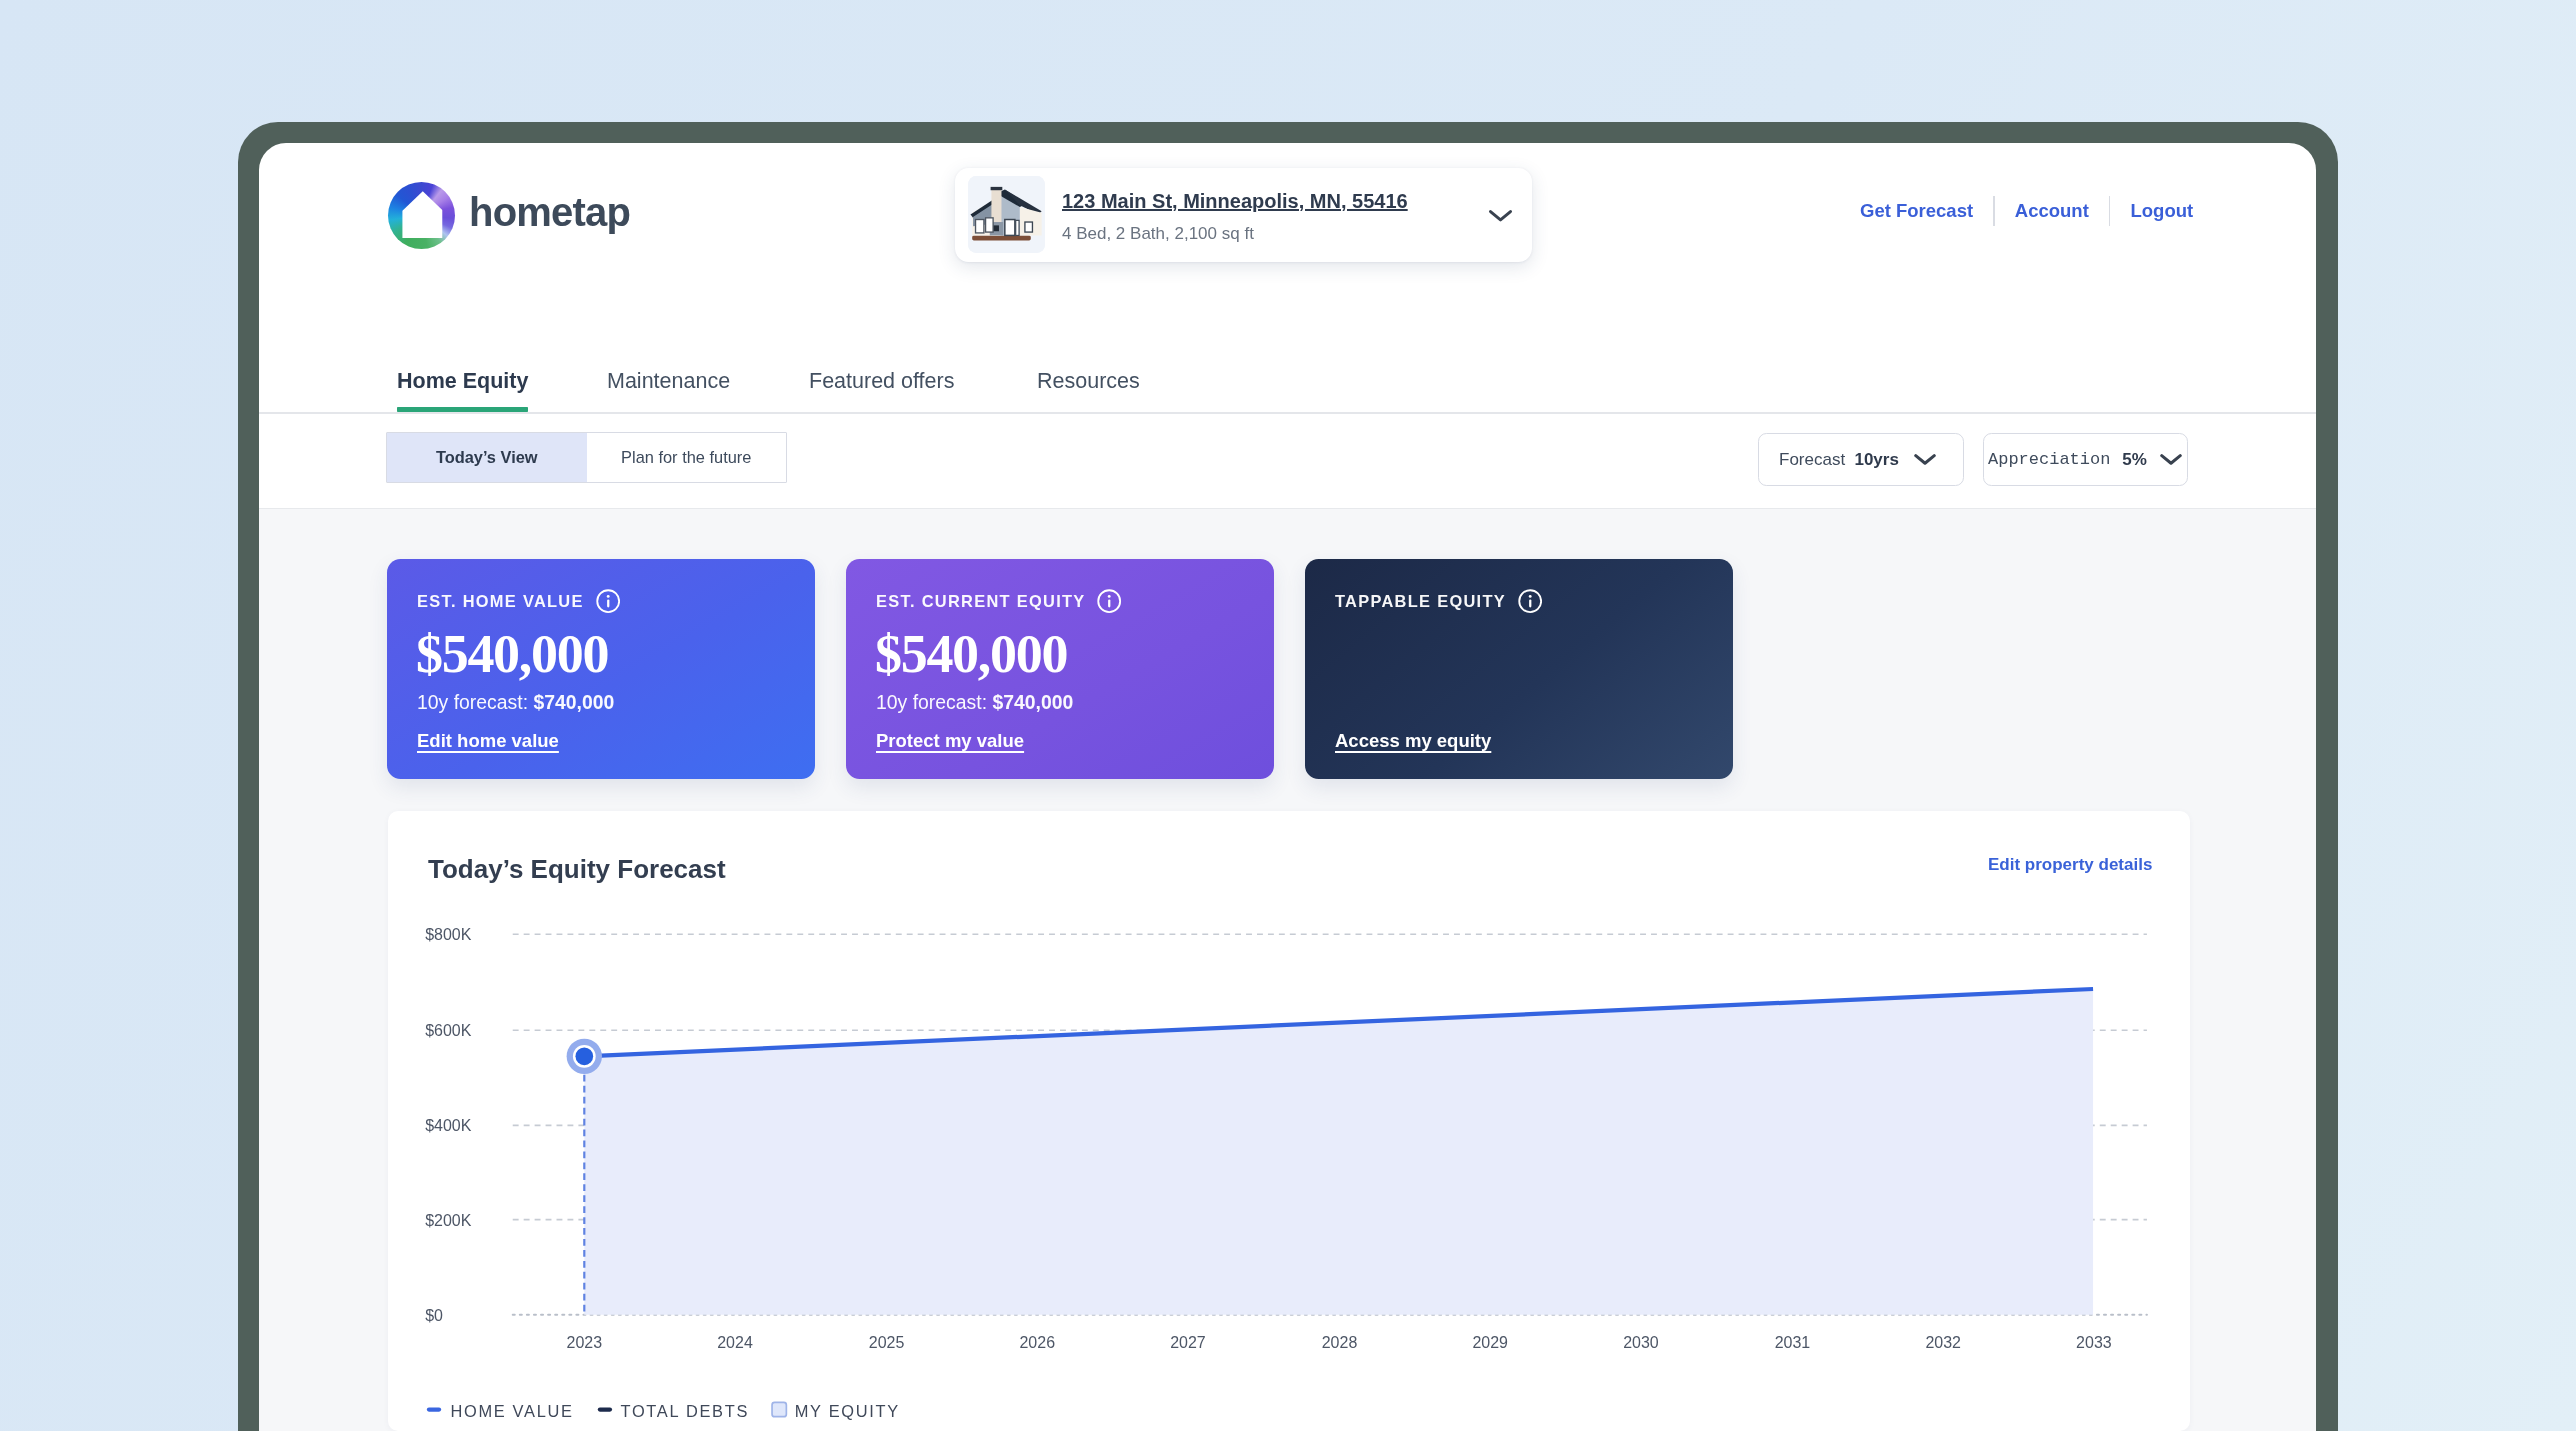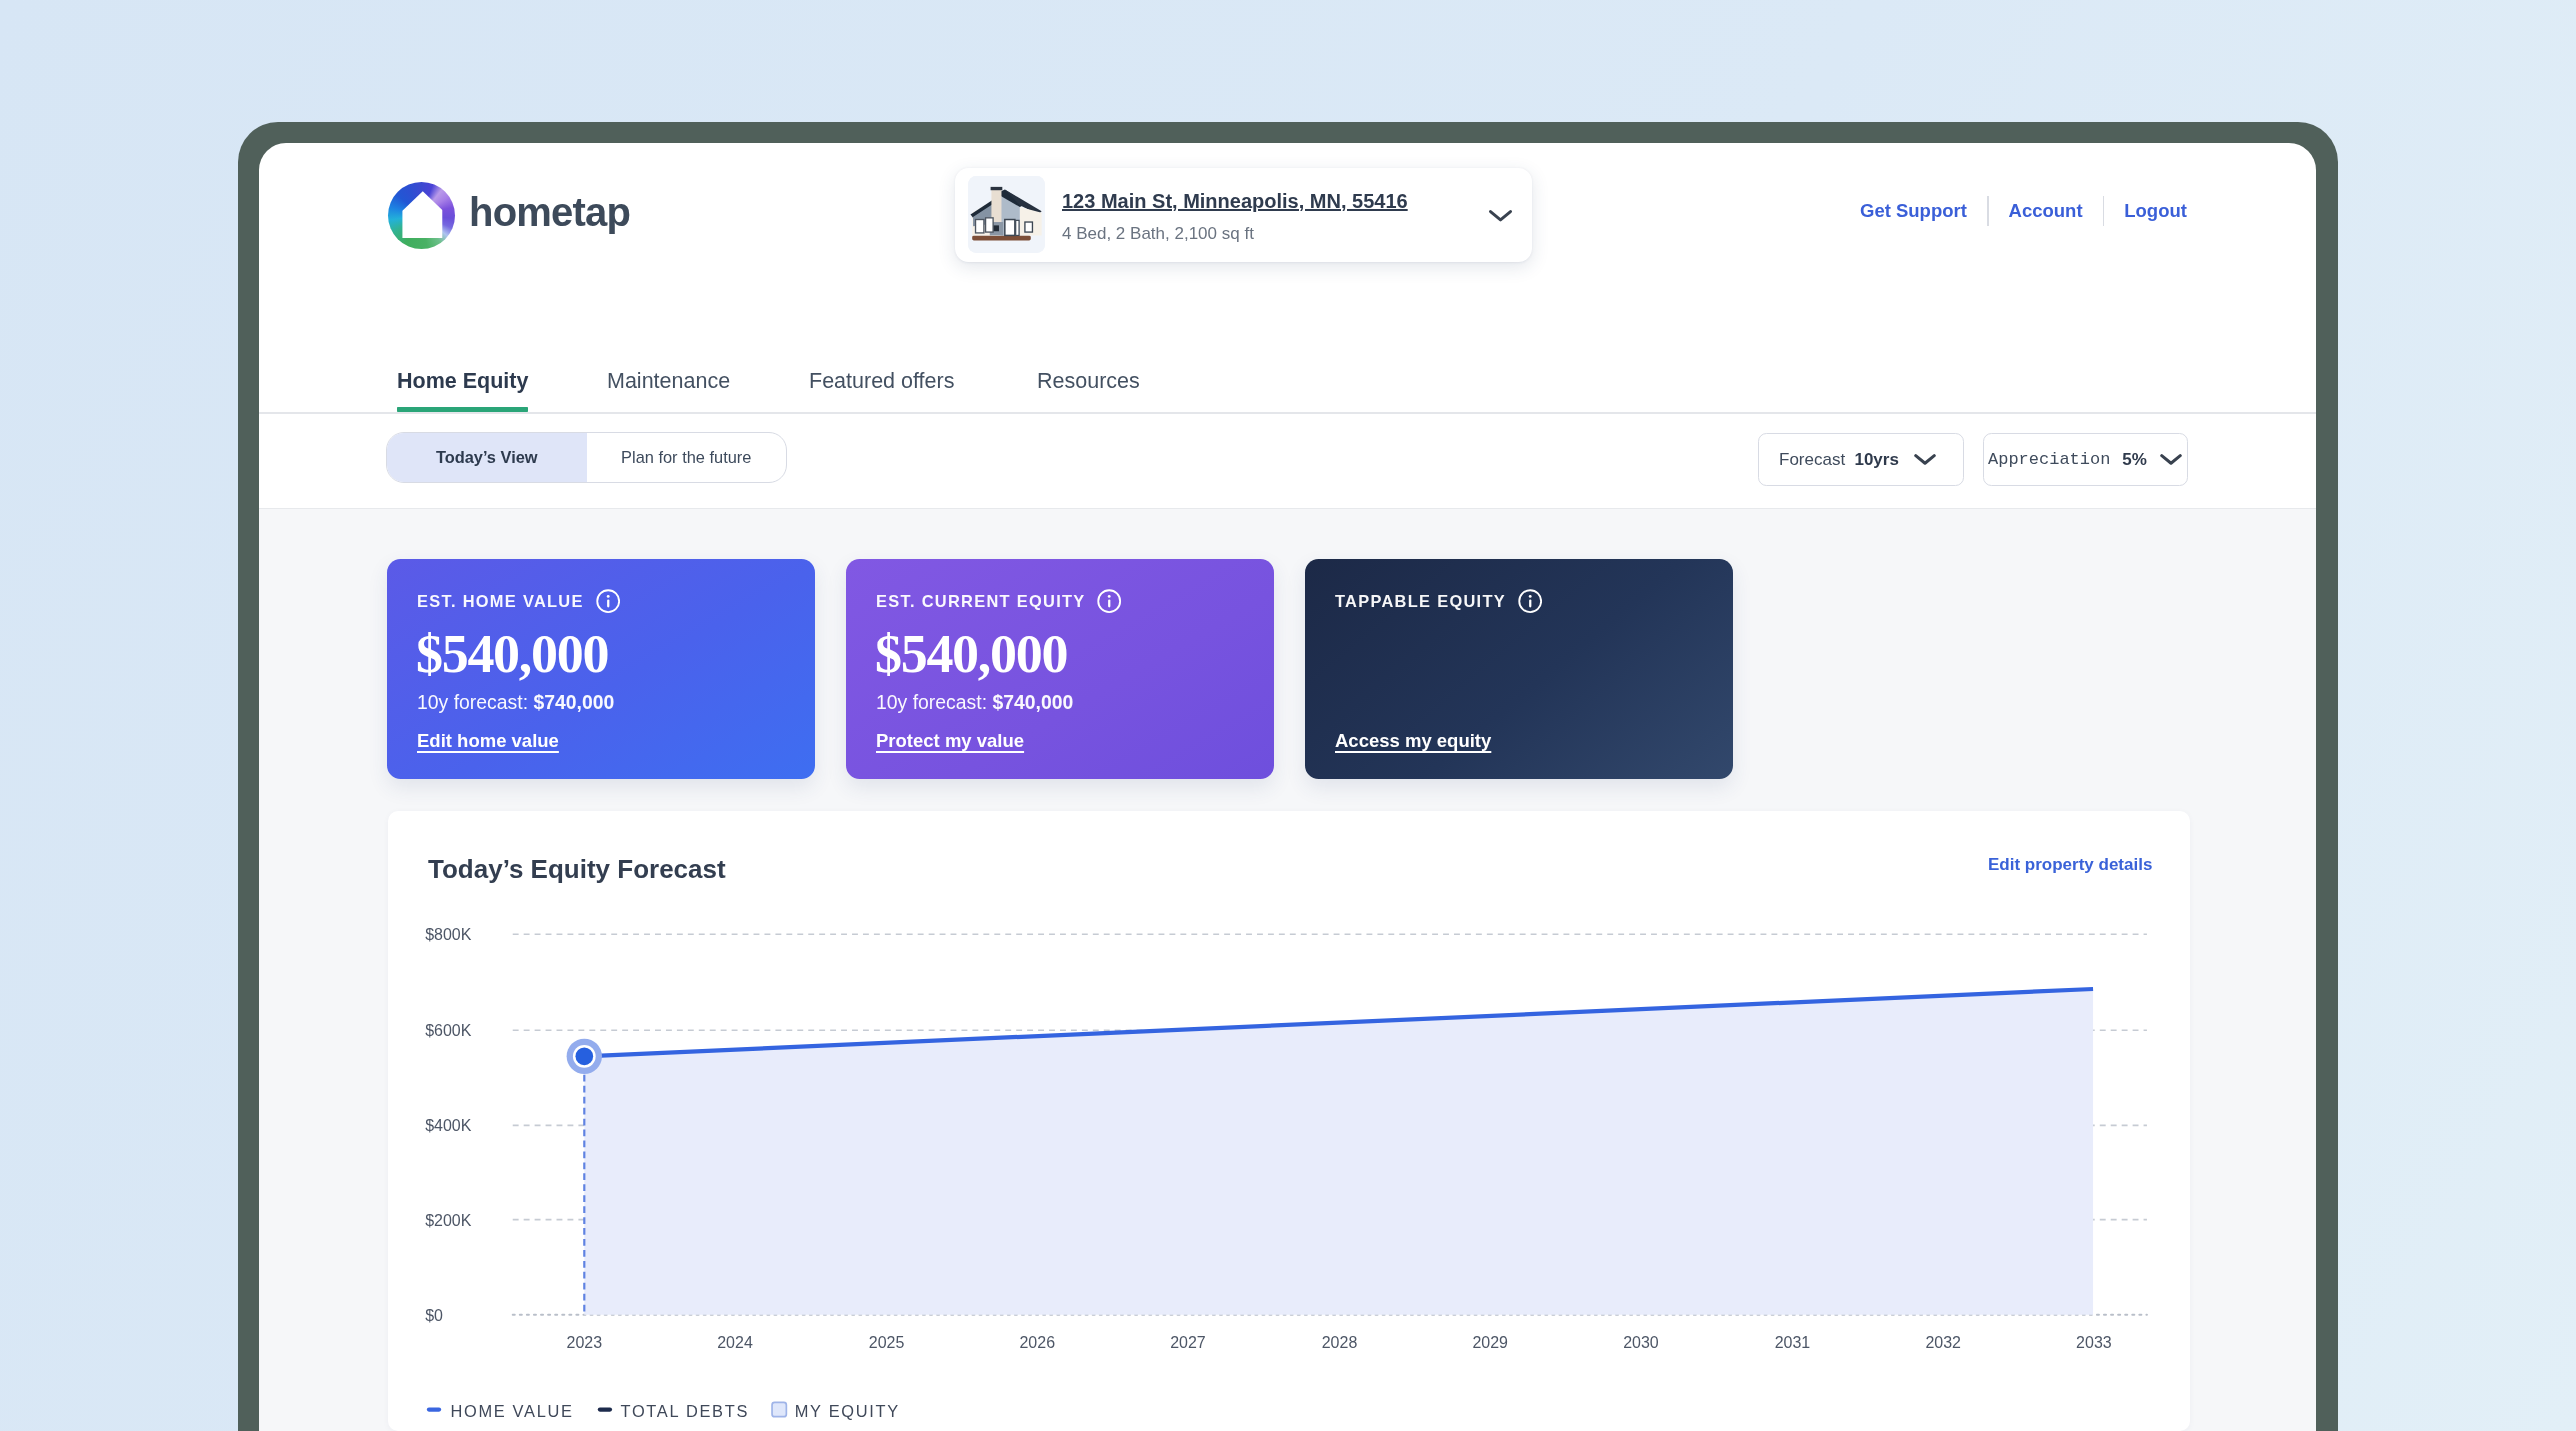--- a/index.html
+++ b/index.html
@@ -22,21 +22,21 @@
   .addr2 { left:1062px; top:224px; font-size:17px; color:#6a7380; }
   .chev { stroke:#39424f; stroke-width:3.6; fill:none; stroke-linecap:round; stroke-linejoin:round; }
   .toplinks { left:1860px; top:196px; font-size:18.5px; font-weight:700; color:#3a5fd8; white-space:nowrap; display:flex; align-items:center; gap:20px; }
   .vd { width:1.7px; height:30px; background:#d9dce3; }
     
   .tab { top:369px; font-size:21.5px; color:#435061; }
   .tab.active { font-weight:700; color:#2d3a4e; }
   .underline { left:397px; top:407px; width:131px; height:5px; background:#2aa578; border-radius:0.8px; }
   .tabdiv { left:259px; top:412px; width:2057px; height:1.7px; background:#e4e6ea; }
   
-  .toggle { left:386px; top:432px; width:401px; height:51px; border:1.7px solid #d8dbe4; border-radius:18px; background:#fff; overflow:hidden; display:flex; }
+  .toggle { left:386px; top:432px; width:401px; height:51px; border:1.7px solid #d8dbe4; border-radius:1px; background:#fff; overflow:hidden; display:flex; }
   .togseg { width:50%; height:100%; display:flex; align-items:center; justify-content:center; font-size:16.4px; }
   .togseg.on { background:#dfe5f8; font-weight:700; color:#2d3a4e; }
   .togseg.off { color:#3d4a5c; }
   .drop { top:433px; height:53px; border:1.7px solid #d8dbe4; border-radius:8.4px; background:#fff; display:flex; align-items:center; font-size:17px; color:#3f4b5c; }
   .rowdiv { left:259px; top:508px; width:2057px; height:1.7px; background:#e7e9ec; }
   .content { left:259px; top:509px; width:2057px; height:922px; background:#f6f7f9; }
   
   .card { top:559px; width:428px; height:220px; border-radius:13.5px; color:#fff; box-shadow:0 8.4px 20px rgba(50,70,120,0.10);padding-left:32px; }
   .card1 { left:387px; background:linear-gradient(150deg,#5b5ae7 0%,#4a62ec 55%,#3e6ef1 100%); }
   .card2 { left:846px; background:linear-gradient(150deg,#8158e3 0%,#7753df 60%,#6e4fdd 100%); }
@@ -84,21 +84,21 @@
       <rect x="57" y="53" width="4" height="18" fill="#fff" stroke="#3c4652" stroke-width="1.4"></rect>
       <rect x="68" y="55" width="9" height="12" fill="#fff" stroke="#3c4652" stroke-width="1.6"></rect>
     </svg>
   </div>
   <div class="abs addr1">123 Main St, Minneapolis, MN, 55416</div>
   <div class="abs addr2">4 Bed, 2 Bath, 2,100 sq ft</div>
   <svg class="abs" style="left:1488px;top:209px" width="25" height="13.5" viewBox="0 0 30 16">
     <polyline class="chev" points="3,3 15,13 27,3"></polyline>
   </svg>
   <div class="abs toplinks">
-    <span>Get Support</span>
+    <span>Get Forecast</span>
     <span class="vd"></span>
     <span>Account</span>
     <span class="vd"></span>
     <span>Logout</span>
   </div>
 
   <div class="abs tab active" style="left:397px">Home Equity</div>
   <div class="abs tab" style="left:607px">Maintenance</div>
   <div class="abs tab" style="left:809px">Featured offers</div>
   <div class="abs tab" style="left:1037px">Resources</div>

